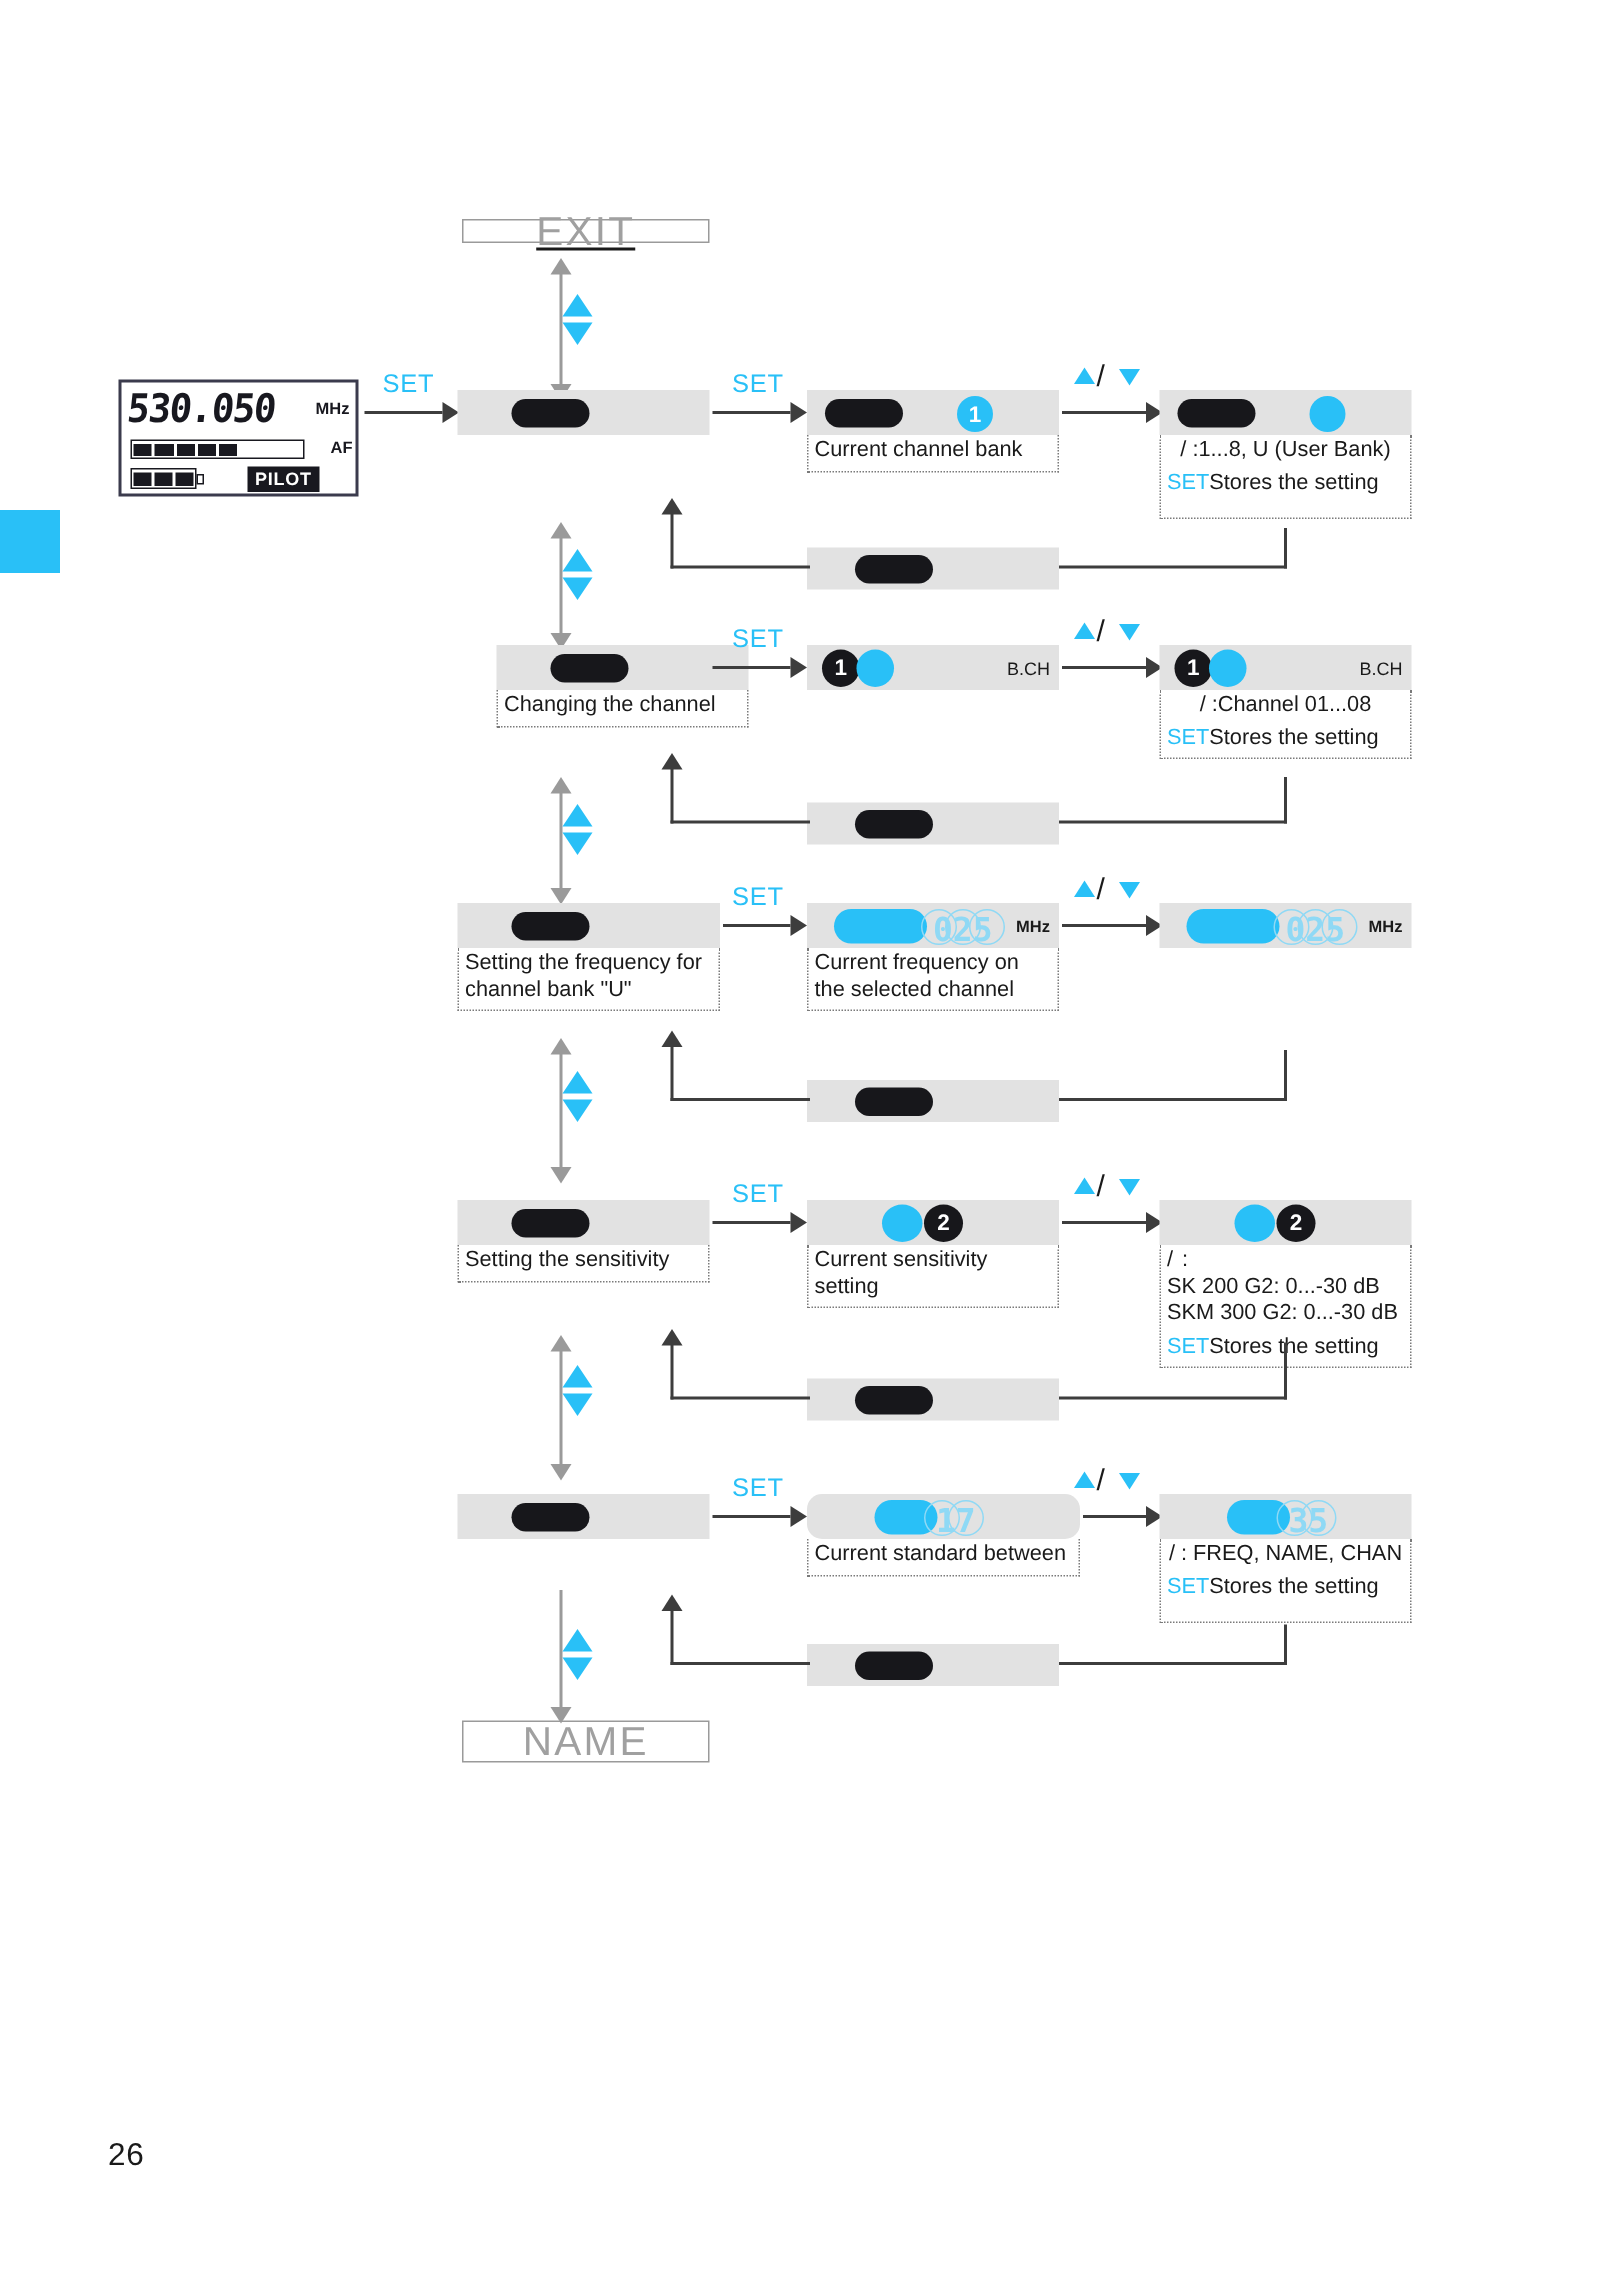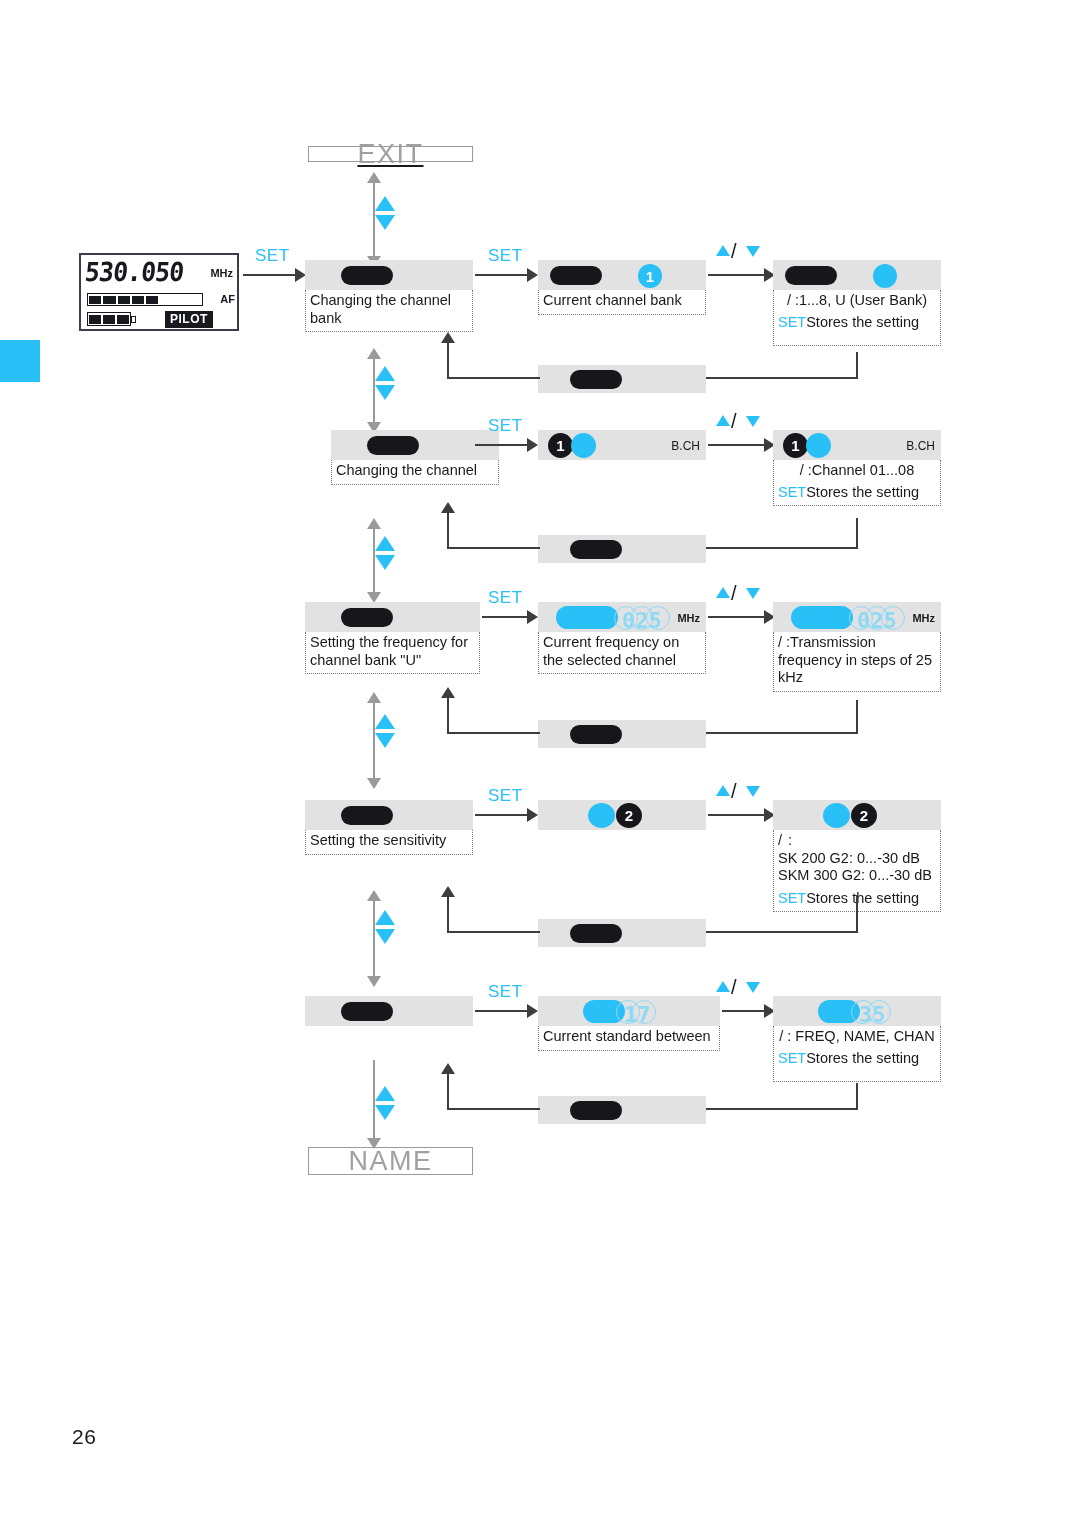--- a/index.html
+++ b/index.html
@@ -395,21 +395,20 @@
 </div>
 <div class="ln-grey" style="left:373px; top:1060px; width:2px; height:82px;"></div>
 <div class="arrow-d-grey" style="left:367px; top:1138px;"></div>
 <div class="tri-up" style="left:375px; top:1086px;"></div>
 <div class="tri-dn" style="left:375px; top:1105px;"></div>
 
 <div class="cell" style="left:305px; top:260px; width:168px;">
   <div class="cell-screen" style="height:30px;">
     <div class="pill" style="left:36px; top:6px; width:52px; height:19px;"></div>
   </div>
-  <div class="cell-caption" style="min-height:34px;">Changing the channel bank</div>
 </div>
 
 <div class="set-label" style="left:488px; top:246px;">SET</div>
 <div class="ln" style="left:475px; top:274px; width:52px; height:2px;"></div>
 <div class="arrow-r" style="left:527px; top:268px;"></div>
 
 <div class="cell" style="left:538px; top:260px; width:168px;">
   <div class="cell-screen" style="height:30px;">
     <div class="pill" style="left:12px; top:6px; width:52px; height:19px;"></div>
     <div class="dot-cyan-num" style="left:100px; top:4px; width:24px; height:24px;">1</div>
@@ -545,24 +544,20 @@
 
 <div class="cell" style="left:773px; top:602px; width:168px;">
   <div class="cell-screen" style="height:30px;">
     <div class="pill-cyan" style="left:18px; top:4px; width:62px; height:23px;"></div>
     <div class="ring" style="left:76px; top:4px; width:22px; height:22px;"></div>
     <div class="ring" style="left:92px; top:4px; width:22px; height:22px;"></div>
     <div class="ring" style="left:108px; top:4px; width:22px; height:22px;"></div>
     <div class="ghost-digit" style="left:84px; top:8px;">025</div>
     <div class="scr-mhz" style="right:6px; top:10px;">MHz</div>
   </div>
-  <div class="cell-caption" style="min-height:51px;">
-    <span>/</span>
-    <span>:Transmission frequency in steps of 25 kHz</span>
-  </div>
 </div>
 
 <div class="cell" style="left:538px; top:720px; width:168px;">
   <div class="cell-screen" style="height:28px;">
     <div class="pill" style="left:32px; top:5px; width:52px; height:19px;"></div>
   </div>
 </div>
 <div class="ln" style="left:856px; top:700px; width:2px; height:34px;"></div>
 <div class="ln" style="left:706px; top:732px; width:152px; height:2px;"></div>
 <div class="ln" style="left:447px; top:732px; width:93px; height:2px;"></div>
@@ -583,20 +578,21 @@
 </div>
 <div class="set-label" style="left:488px; top:786px;">SET</div>
 <div class="ln" style="left:475px; top:814px; width:52px; height:2px;"></div>
 <div class="arrow-r" style="left:527px; top:808px;"></div>
 
 <div class="cell" style="left:538px; top:800px; width:168px;">
   <div class="cell-screen" style="height:30px;">
     <div class="dot-cyan" style="left:50px; top:3px; width:27px; height:25px;"></div>
     <div class="dot-dark" style="left:78px; top:3px; width:26px; height:25px;">2</div>
   </div>
+  <div class="cell-caption" style="min-height:34px;">Current sensitivity setting</div>
 </div>
 
 <div class="tri-up-sm" style="left:716px; top:785px;"></div>
 <div class="slash" style="left:731px; top:780px;">/</div>
 <div class="tri-dn-sm" style="left:746px; top:786px;"></div>
 <div class="ln" style="left:708px; top:814px; width:56px; height:2px;"></div>
 <div class="arrow-r" style="left:764px; top:808px;"></div>
 
 <div class="cell" style="left:773px; top:800px; width:168px;">
   <div class="cell-screen" style="height:30px;">
@@ -636,21 +632,21 @@
 <div class="cell" style="left:305px; top:996px; width:168px;">
   <div class="cell-screen" style="height:30px;">
     <div class="pill" style="left:36px; top:6px; width:52px; height:19px;"></div>
   </div>
 </div>
 <div class="set-label" style="left:488px; top:982px;">SET</div>
 <div class="ln" style="left:475px; top:1010px; width:52px; height:2px;"></div>
 <div class="arrow-r" style="left:527px; top:1004px;"></div>
 
 <div class="cell" style="left:538px; top:996px; width:182px;">
-  <div class="cell-screen" style="height:30px;">
+  <div class="cell-screen" style="height:30px;border-radius:10px;">
     <div class="pill-cyan" style="left:45px; top:4px; width:42px; height:23px;"></div>
     <div class="ring" style="left:78px; top:4px; width:22px; height:22px;"></div>
     <div class="ring" style="left:94px; top:4px; width:22px; height:22px;"></div>
     <div class="ghost-digit" style="left:86px; top:8px;">17</div>
   </div>
   <div class="cell-caption" style="min-height:17px;">Current standard between</div>
 </div>
 
 <div class="tri-up-sm" style="left:716px; top:981px;"></div>
 <div class="slash" style="left:731px; top:976px;">/</div>

